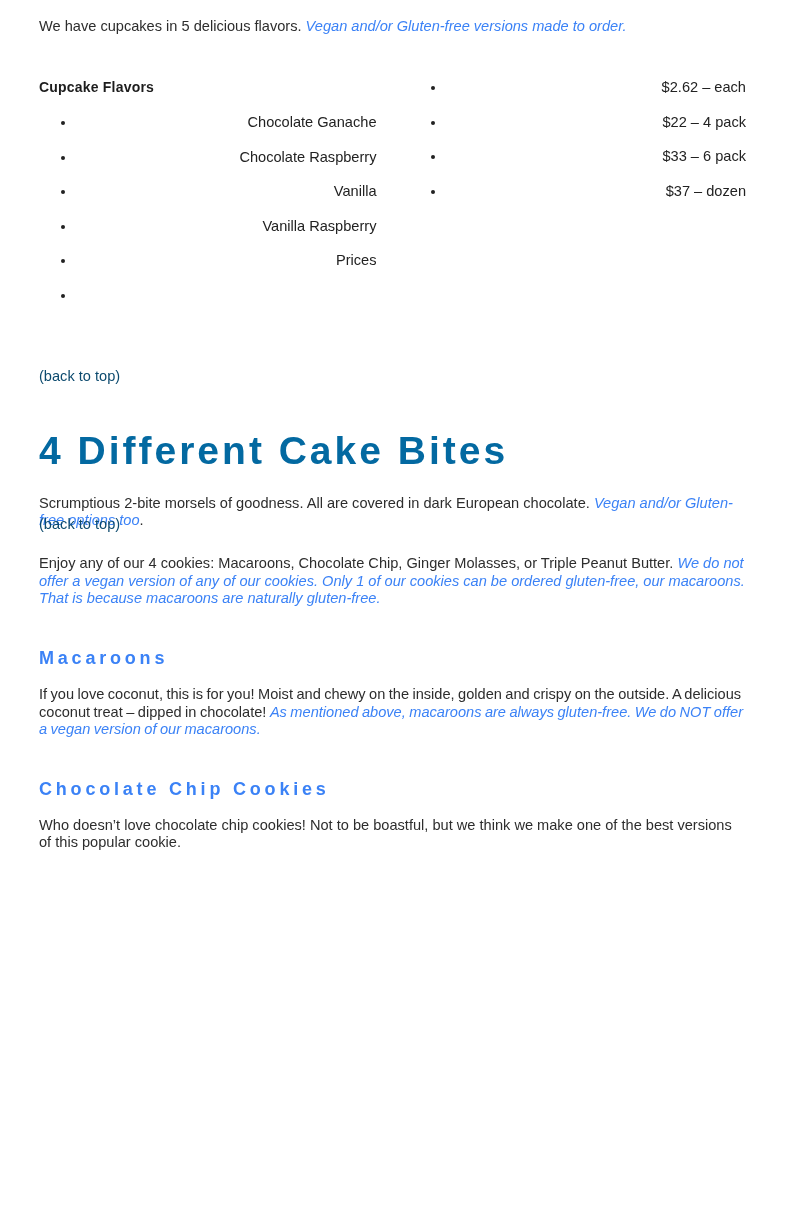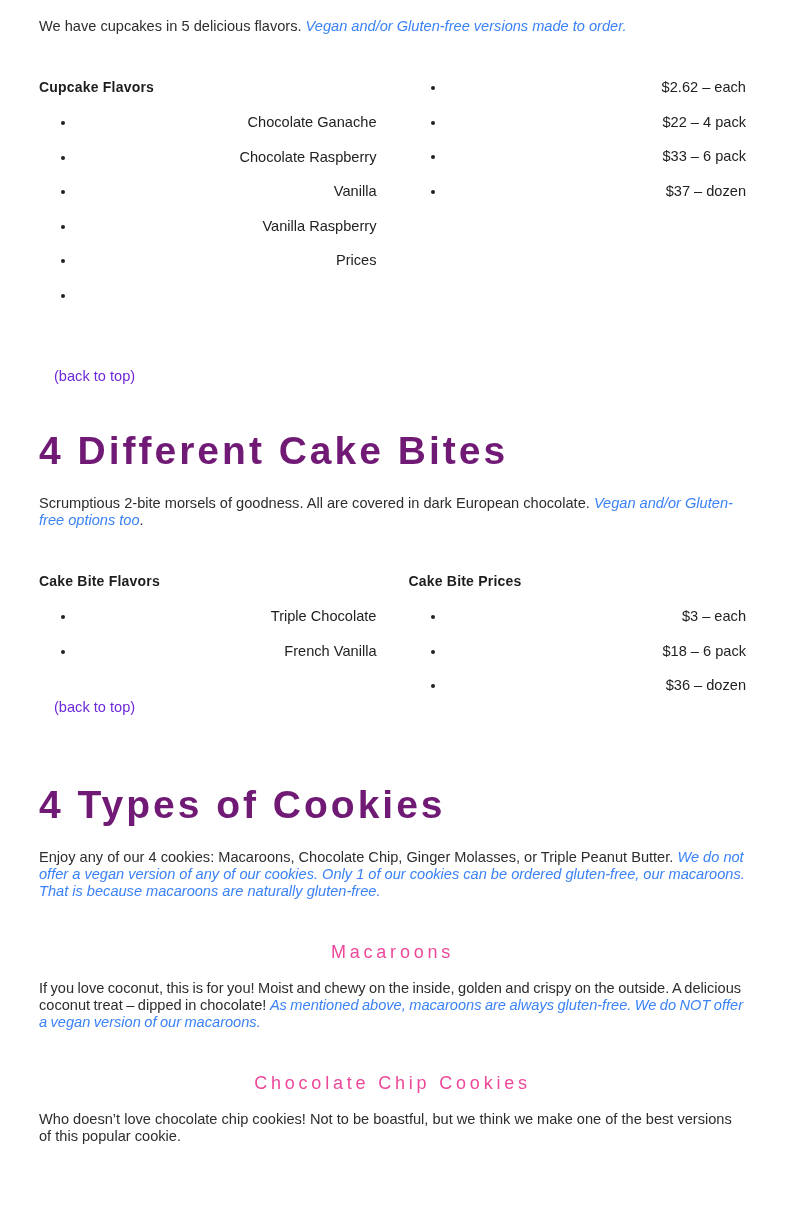--- a/index.html
+++ b/index.html
@@ -7,50 +7,50 @@
     width: 785px; min-height: 1232px;
     font-family: "Liberation Sans", sans-serif;
     color: #2d2d2d;
     -webkit-font-smoothing: antialiased;
   }
   .page { box-sizing: border-box; width: 785px; padding: 18px 39px 16px 39px; }
 
   .body-text { font-size: 14.6px; line-height: 17.3px; margin: 0; color: #2d2d2d; }
   .tight { word-spacing: -0.6px; }
   .accent { color: #3b82f6; font-style: italic; }
-  .link { color: #6d28d9; cursor: pointer; margin-left: 15px; }
+  .link { color: #0c4a6e; cursor: pointer; }
 
   .columns { display: flex; gap: 32px; margin: 44px 0 0 0; }
   .col { flex: 1 1 0; min-width: 0; }
   .col-head {
     margin: 0 0 19px 0; font-size: 14px; font-weight: 700;
     letter-spacing: 0.2px; color: #1d1d1d;
   }
   ul.menu-list { margin: 0; padding: 0 0 0 37px; list-style: disc; text-align: right; }
   ul.menu-list li {
     font-size: 14.6px; line-height: 17.3px; margin: 0 0 17.2px 0;
     color: #222222;
   }
 
   .backtop { font-size: 14.6px; line-height: 17.3px; }
   .backtop-1 { margin: 47px 0 0 0; }
   .backtop-2 { margin: -13px 0 0 0; }
 
   .section-heading {
     margin: 0; font-size: 39px; line-height: 45px; font-weight: 700;
-    letter-spacing: 3px; color: #701a75;
+    letter-spacing: 3px; color: #0369a1;
   }
   .h2-1 { margin: 42px 0 0 0; }
   .h2-2 { margin: 66px 0 0 0; }
 
   .para-after-h2 { margin: 22px 0 0 0; }
 
   .sub-heading {
-    margin: 42px 0 0 0; font-size: 18px; line-height: 19px; font-weight: 400;
-    letter-spacing: 3.8px; color: #ec4899; text-align: center;
+    margin: 42px 0 0 0; font-size: 18px; line-height: 19px; font-weight: 700;
+    letter-spacing: 3.8px; color: #3b82f6;
   }
   .para-after-sub { margin: 18px 0 0 0; }
 </style>
 </head>
 <body>
 
 <div class="page">
 
   <p class="body-text"><span>We have cupcakes in 5 delicious flavors. </span><span class="accent">Vegan and/or Gluten-free versions made to order.</span></p>
 
@@ -75,41 +75,23 @@
         </ul>
     </div>
   </div>
 
   <p class="backtop backtop-1"><span class="link">(back to top)</span></p>
 
   <h2 class="section-heading h2-1">4 Different Cake Bites</h2>
 
   <p class="body-text para-after-h2"><span>Scrumptious 2-bite morsels of goodness. All are covered in dark European chocolate. </span><span class="accent">Vegan and/or Gluten-free options too</span><span>.</span></p>
 
-  <div class="columns">
-    <div class="col">
-      <p class="col-head">Cake Bite Flavors</p>
-      <ul class="menu-list">
-          <li>Triple Chocolate</li>
-          <li>French Vanilla</li>
-        </ul>
-    </div>
-    <div class="col">
-      <p class="col-head">Cake Bite Prices</p>
-      <ul class="menu-list">
-          <li>$3 – each</li>
-          <li>$18 – 6 pack</li>
-          <li>$36 – dozen</li>
-        </ul>
-    </div>
-  </div>
 
   <p class="backtop backtop-2"><span class="link">(back to top)</span></p>
 
-  <h2 class="section-heading h2-2">4 Types of Cookies</h2>
 
   <p class="body-text para-after-h2"><span>Enjoy any of our 4 cookies: Macaroons, Chocolate Chip, Ginger Molasses, or Triple Peanut Butter. </span><span class="accent">We do not offer a vegan version of any of our cookies. Only 1 of our cookies can be ordered gluten-free, our macaroons. That is because macaroons are naturally gluten-free.</span></p>
 
   <h3 class="sub-heading">Macaroons</h3>
   <p class="body-text para-after-sub tight"><span>If you love coconut, this is for you! Moist and chewy on the inside, golden and crispy on the outside. A delicious coconut treat – dipped in chocolate! </span><span class="accent">As mentioned above, macaroons are always gluten-free. We do NOT offer a vegan version of our macaroons.</span></p>
 
   <h3 class="sub-heading">Chocolate Chip Cookies</h3>
   <p class="body-text para-after-sub">Who doesn’t love chocolate chip cookies! Not to be boastful, but we think we make one of the best versions of this popular cookie.</p>
 
 

